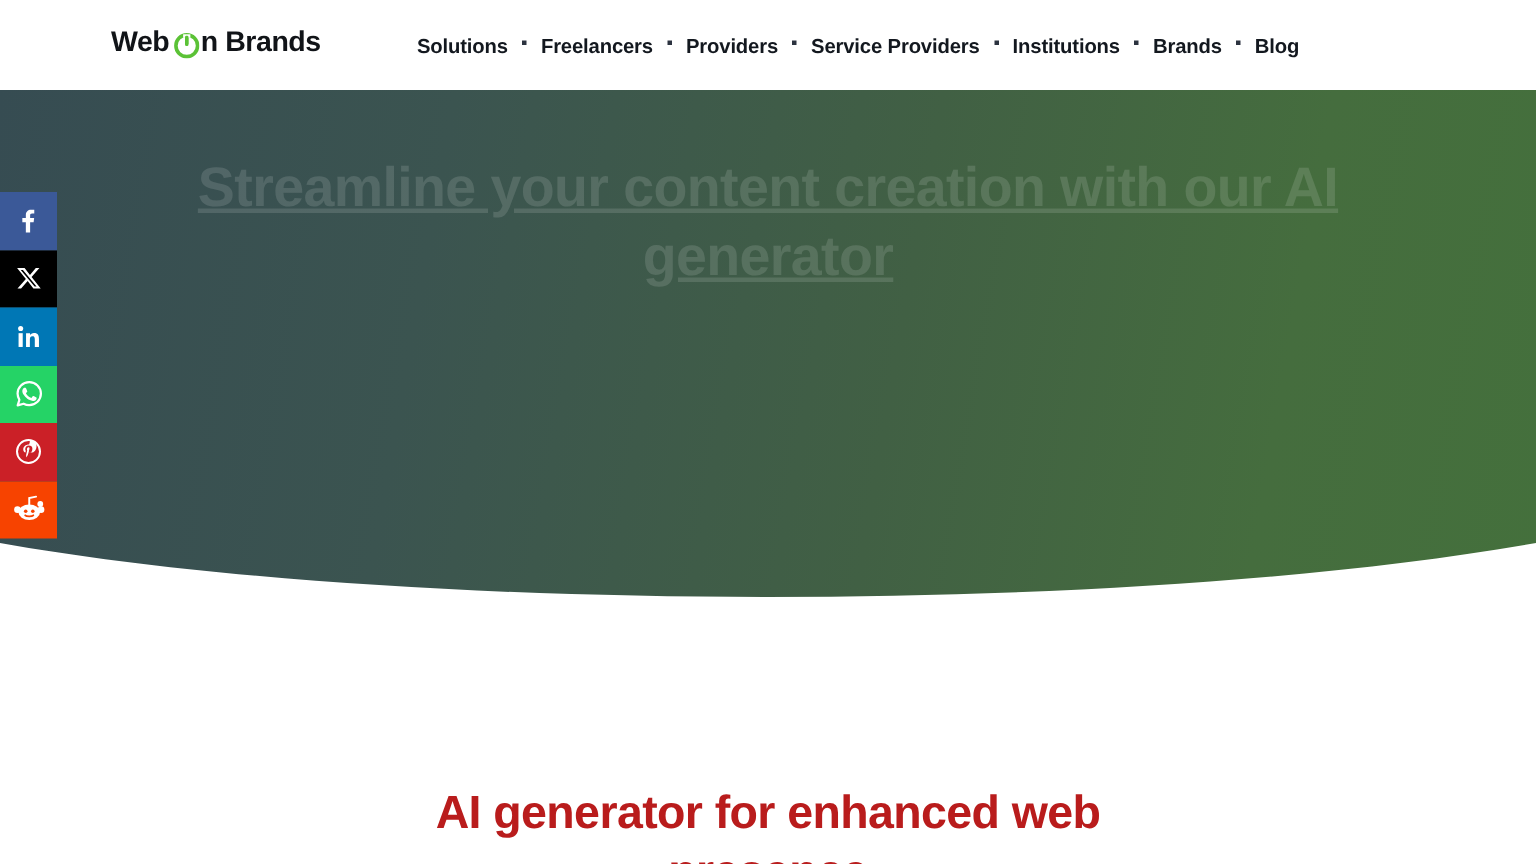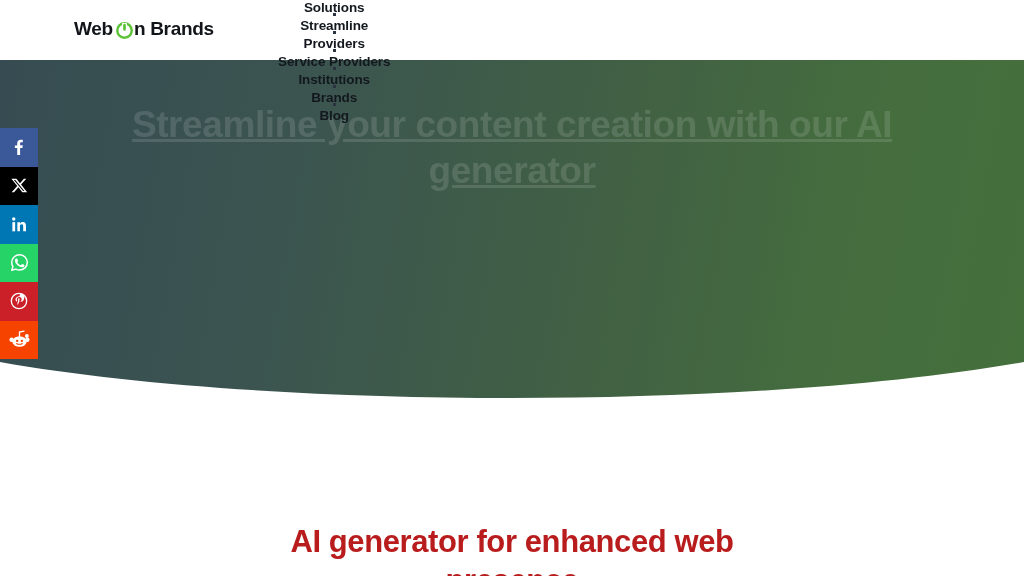--- a/index.html
+++ b/index.html
@@ -32,21 +32,20 @@
     margin:0 1px 0 3px;
     position:relative; top:1px;
   }
   .logo-power svg { display:block; }
 
   .nav {
     position:absolute; left:278px; top:0;
     height:60px;
     display:flex; align-items:center;
     gap:0px;
-    flex-direction:column;
   }
   .nav-item {
     font-size:13.5px; font-weight:bold;
     color:#13181f;
     letter-spacing:-0.1px;
     white-space:nowrap;
     cursor:pointer;
     padding:0 0;
   }
   .nav-sep {
@@ -151,21 +150,21 @@
         <rect x="8.6" y="1.2" width="6.8" height="3.2" fill="#ffffff"></rect>
         <rect x="10.4" y="2.6" width="3.2" height="8.2" rx="1.2" fill="#5bc236"></rect>
       </svg>
     </span>
     <span>n Brands</span>
   </div>
 
   <div class="nav">
     <span class="nav-item">Solutions</span>
     <span class="nav-sep"></span>
-    <span class="nav-item">Streamline</span>
+    <span class="nav-item">Freelancers</span>
     <span class="nav-sep"></span>
     <span class="nav-item">Providers</span>
     <span class="nav-sep"></span>
     <span class="nav-item">Service Providers</span>
     <span class="nav-sep"></span>
     <span class="nav-item">Institutions</span>
     <span class="nav-sep"></span>
     <span class="nav-item">Brands</span>
     <span class="nav-sep"></span>
     <span class="nav-item">Blog</span>

